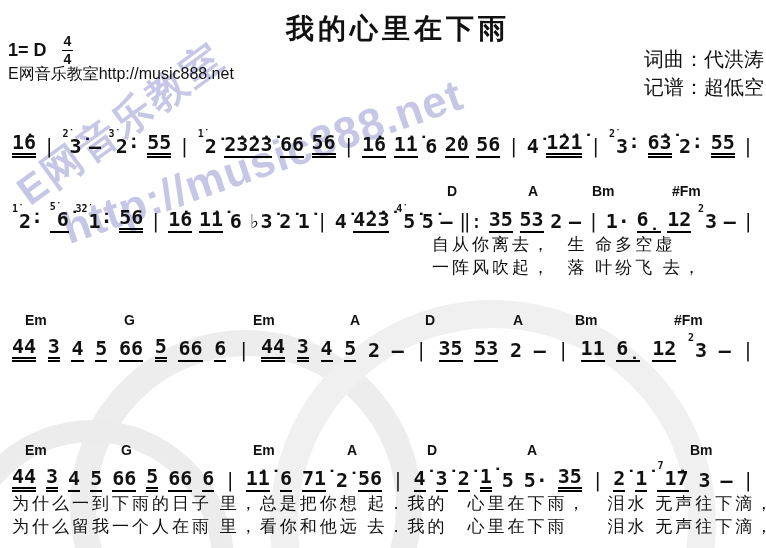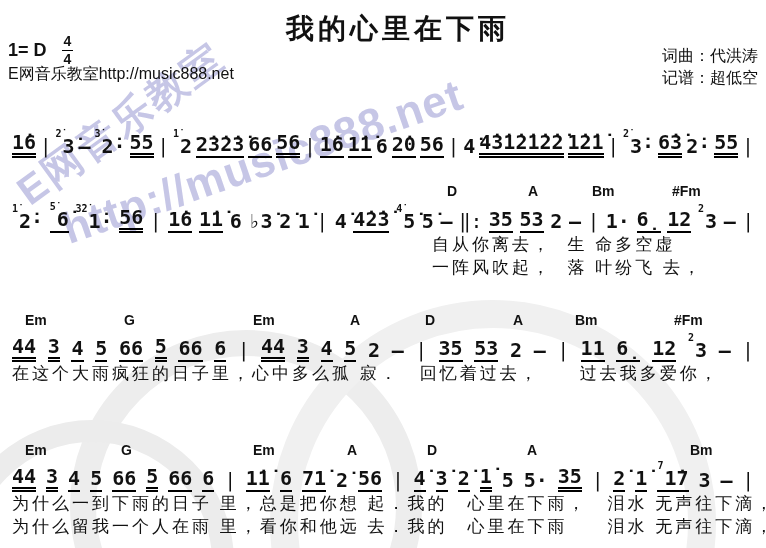--- a/index.html
+++ b/index.html
@@ -22,21 +22,21 @@
   
   .page-title{position:absolute;top:10px;left:0;width:100%;text-align:center;
     font-size:28px;font-weight:bold;letter-spacing:4px;z-index:1;padding-left:15px;}
   .keysig{position:absolute;left:8px;top:34px;font-size:18px;font-weight:bold;
     display:flex;align-items:center;gap:15px;z-index:1;}
   .meter{display:inline-flex;flex-direction:column;text-align:center;
     font-size:14px;line-height:1.05;font-weight:bold;}
   .meter .m-top{border-bottom:1.5px solid #000;padding:0 2px 1px;}
   .meter .m-bot{padding-top:1px;}
   .site-line{position:absolute;left:8px;top:64px;font-size:16px;z-index:1;text-align:center;}
-  .credits{position:absolute;right:8px;top:45px;font-size:16px;line-height:1.4;z-index:1;margin-left:19px;}
+  .credits{position:absolute;right:2px;top:45px;font-size:20px;line-height:1.4;z-index:1;margin-left:19px;}
   
   .system{position:absolute;left:0;width:766px;z-index:1;}
   .s1{top:126px;} .s2{top:183px;} .s3{top:312px;} .s4{top:442px;}
   .chord-row{position:relative;height:18px;font-size:14px;font-weight:bold;}
   .chord{position:absolute;top:0;}
   .music-line{
     display:flex;justify-content:space-between;align-items:flex-end;
     padding:0 12px;height:32px;
     font-family:"DejaVu Sans Mono","DejaVu Sans",monospace;
     font-size:20px;font-weight:bold;
@@ -87,21 +87,20 @@
       <span class="tok u1">66</span>
       <span class="tok u2">56</span>
       <span class="tok bar">|</span>
       <span class="tok u1">1̇6</span>
       <span class="tok u1">1̇1̇</span>
       <span class="tok">6</span>
       <span class="tok u1">2̇0</span>
       <span class="tok u1">56</span>
       <span class="tok bar">|</span>
       <span class="tok">4̇</span>
-      <span class="tok u2">4̇3̇1̇2̇1̇2̇2̇</span>
       <span class="tok u2">1̇2̇1̇</span>
       <span class="tok bar">|</span>
       <span class="tok"><span class="grace">2̇</span>3̇·</span>
       <span class="tok u2">6̇3̇</span>
       <span class="tok">2̇·</span>
       <span class="tok u2">55</span>
       <span class="tok bar">|</span>
     </div>
   </div>
 <div class="system s2">
@@ -178,21 +177,20 @@
       <span class="tok">2</span>
       <span class="tok">—</span>
       <span class="tok bar">|</span>
       <span class="tok u1">11</span>
       <span class="tok u1">6̣</span>
       <span class="tok u1">12</span>
       <span class="tok"><span class="grace">2</span>3</span>
       <span class="tok">—</span>
       <span class="tok bar">|</span>
     </div>
-    <div class="lyric">在这个大雨疯狂的日子里，心中多么孤 寂．　回忆着过去，　　过去我多爱你，</div>
   </div>
 <div class="system s4">
     <div class="chord-row">
       <span class="chord" style="left: 25px;">Em</span>
       <span class="chord" style="left: 121px;">G</span>
       <span class="chord" style="left: 253px;">Em</span>
       <span class="chord" style="left: 347px;">A</span>
       <span class="chord" style="left: 427px;">D</span>
       <span class="chord" style="left: 527px;">A</span>
       <span class="chord" style="left: 690px;">Bm</span>

